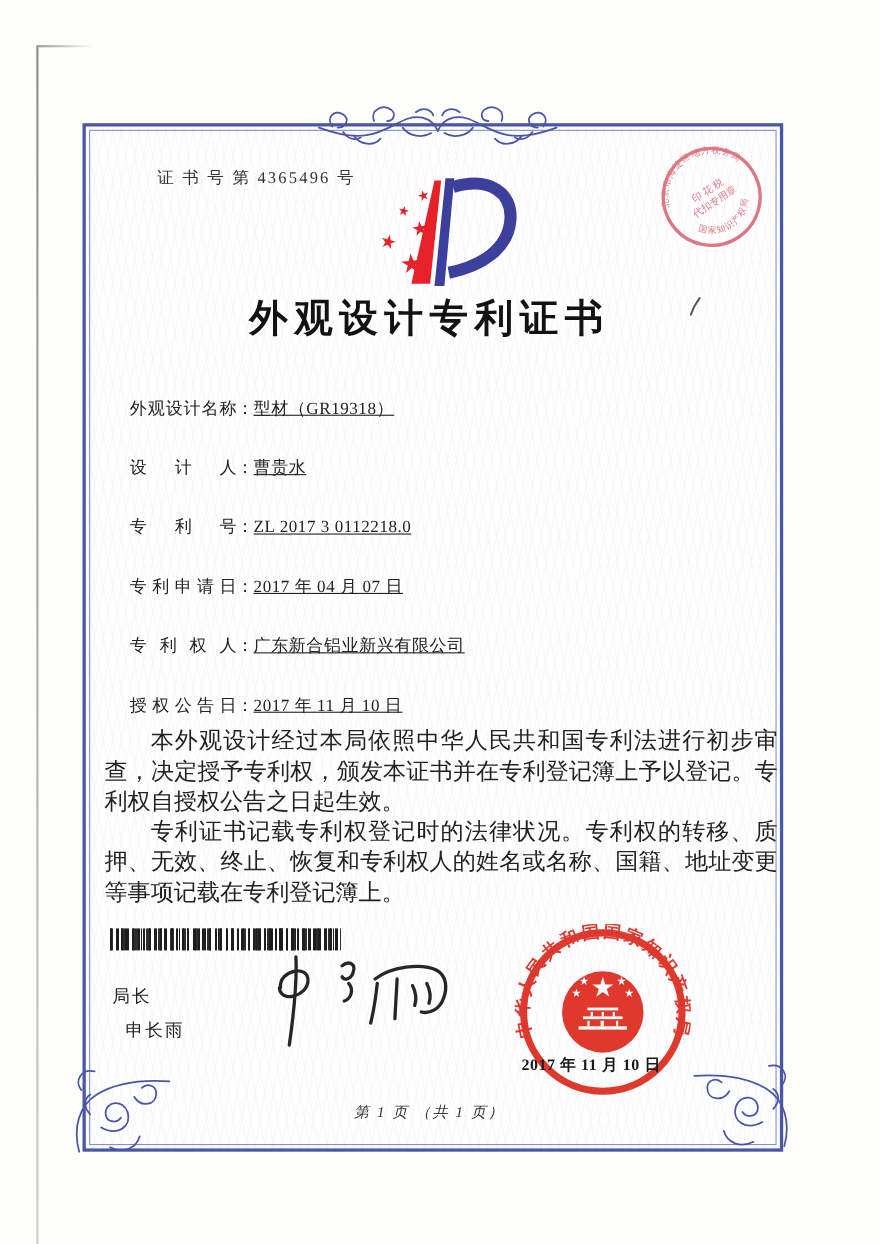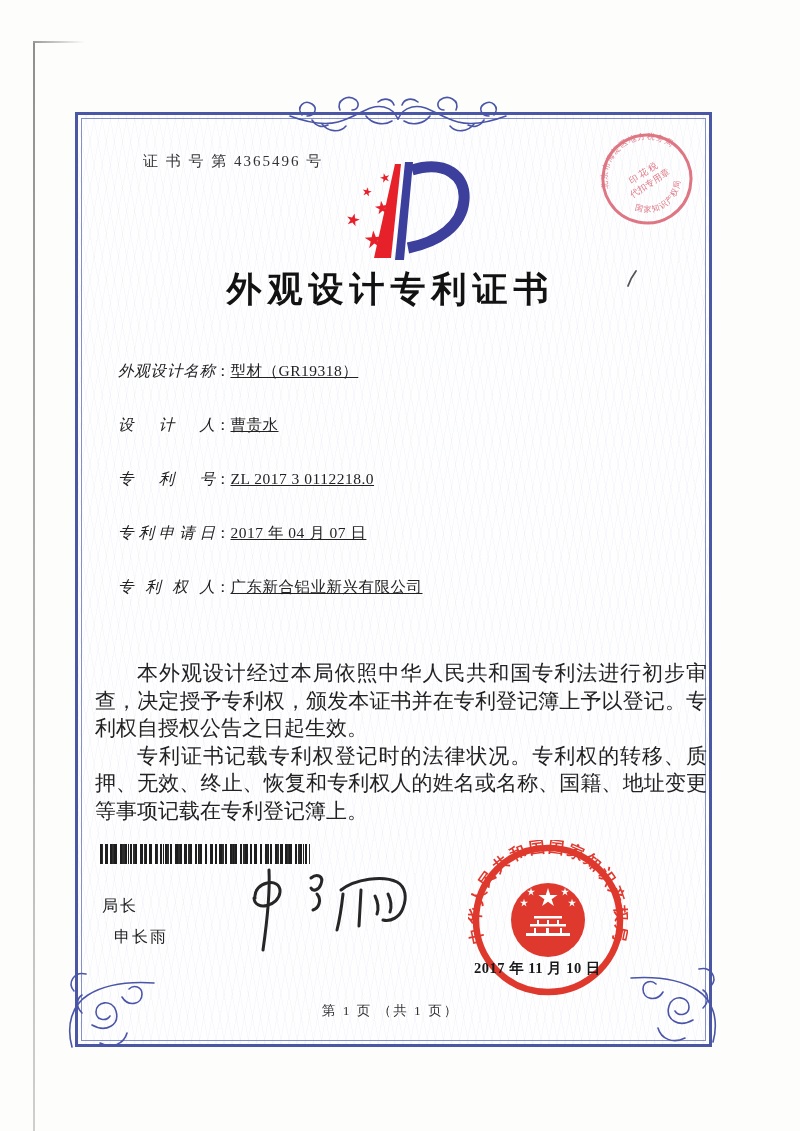--- a/index.html
+++ b/index.html
@@ -18,38 +18,38 @@
       repeating-linear-gradient(80deg, rgba(100,120,190,0.045) 0 1px, transparent 1px 8px);
     background-color:#fefeff;}
   .frame-inner{position:absolute;left:3px;top:3px;right:3px;bottom:3px;border:1px solid #8590c6;}
   .ornament{position:absolute;z-index:2;}
   .cert-no{position:absolute;left:98px;top:152px;font-size:15px;letter-spacing:2px;color:#333;z-index:2;margin-left:45px;}
   .logo{position:absolute;left:338px;top:158px;width:150px;height:108px;z-index:2;}
   .doc-title{position:absolute;left:75px;top:266px;width:631px;text-align:center;
     font-size:35px;font-weight:600;letter-spacing:6px;color:#121212;z-index:2;}
   .fields{position:absolute;left:118px;top:361px;z-index:2;font-size:15.5px;}
   .field{height:22px;margin-bottom:32px;white-space:nowrap;}
-  .field-label{display:inline-block;width:97px;text-align:justify;text-align-last:justify;vertical-align:top;font-style:italic;}
+  .field-label{display:inline-block;width:97px;text-align:justify;text-align-last:justify;vertical-align:top;}
   .field-value{letter-spacing:.5px;text-decoration:underline;}
   .paragraphs{position:absolute;left:95px;top:660px;width:612px;z-index:2;
     font-size:21px;line-height:27.5px;text-align:justify;color:#222;}
   .paragraphs p{margin:0;text-indent:2em;}
   .barcode{position:absolute;left:100px;top:844px;width:210px;height:20px;z-index:2;
     background-image:
       repeating-linear-gradient(90deg,#1d1d1d 0 2px,transparent 2px 5px),
       repeating-linear-gradient(90deg,#1d1d1d 0 1px,transparent 1px 7px),
       repeating-linear-gradient(90deg,#2e2e2e 0 3px,transparent 3px 11px);}
   .signer-title{position:absolute;left:102px;top:896px;font-size:16px;letter-spacing:2px;z-index:2;}
   .signer-name{position:absolute;left:114px;top:927px;font-size:16px;letter-spacing:2px;z-index:2;}
   .signature{position:absolute;left:225px;top:860px;width:185px;height:95px;z-index:2;}
   .seal{position:absolute;left:468px;top:840px;width:160px;height:160px;z-index:2;opacity:.93;}
   .issue-date{position:absolute;left:474px;top:959px;width:170px;font-size:14.5px;font-weight:600;
     letter-spacing:.5px;color:#191919;z-index:3;}
   .footer-page{position:absolute;left:75px;top:1002px;width:631px;text-align:center;
-    font-size:13.5px;letter-spacing:2px;color:#333;z-index:2;}
+    font-size:13.5px;letter-spacing:2px;color:#333;z-index:2;font-style:italic;}
   .tax-stamp{position:absolute;left:598px;top:130px;width:98px;height:98px;z-index:3;
     transform:rotate(-33deg);opacity:.85;}
   .pen-scratch{position:absolute;left:626px;top:270px;width:12px;height:18px;z-index:3;}
 </style>
 </head>
 <body>
 
 <div class="stage">
 
   <div class="paper-edge-left"></div>
@@ -139,20 +139,23 @@
       <span class="field-label">设计人</span><span>：</span><span class="field-value">曹贵水</span>
     </div>
     <div class="field">
       <span class="field-label">专利号</span><span>：</span><span class="field-value">ZL 2017 3 0112218.0</span>
     </div>
     <div class="field">
       <span class="field-label">专利申请日</span><span>：</span><span class="field-value">2017 年 04 月 07 日</span>
     </div>
     <div class="field">
       <span class="field-label">专利权人</span><span>：</span><span class="field-value">广东新合铝业新兴有限公司</span>
+    </div>
+    <div class="field">
+      <span class="field-label">授权公告日</span><span>：</span><span class="field-value">2017 年 11 月 10 日</span>
     </div>
   </div>
 
   <div class="paragraphs">
     <p>本外观设计经过本局依照中华人民共和国专利法进行初步审查，决定授予专利权，颁发本证书并在专利登记簿上予以登记。专利权自授权公告之日起生效。</p>
     <p>专利证书记载专利权登记时的法律状况。专利权的转移、质押、无效、终止、恢复和专利权人的姓名或名称、国籍、地址变更等事项记载在专利登记簿上。</p>
   </div>
 
   <div class="barcode"></div>
 

